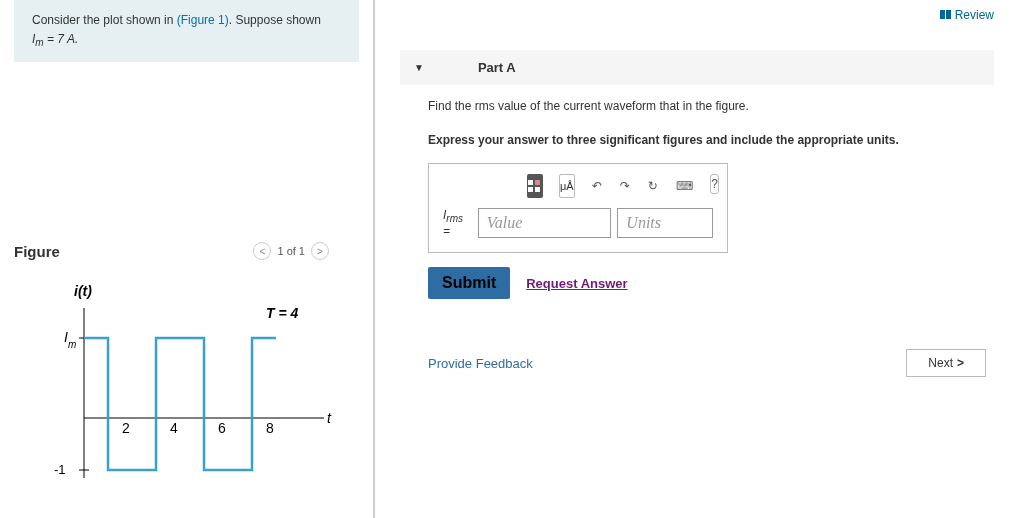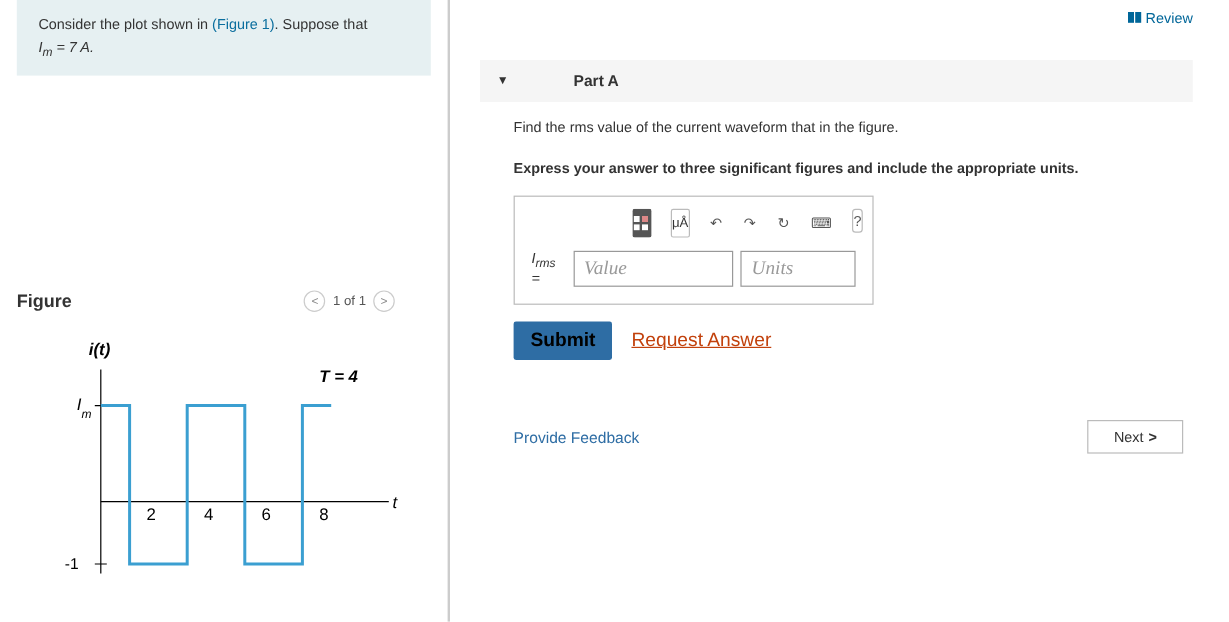--- a/index.html
+++ b/index.html
@@ -30,44 +30,44 @@
     .q-text { font-size: 12px; margin-bottom: 6px; }
     .q-direction { font-size: 12px; font-weight: bold; margin-bottom: 16px; margin-top: 20px; }
 
     .answer-cluster { border: 1px solid #bbb; padding: 10px 14px 14px 14px; display: inline-block; width: 300px; background:#fff; }
     .toolbar { display: flex; gap: 16px; align-items: flex-start; margin-bottom: 10px; margin-left: 60px; padding-left: 24px;}
     .tbtn { width: 26px; height: 24px; border: 1px solid transparent; background: transparent; display:flex; align-items:center; justify-content:center; font-size: 12px; color:#555; cursor: pointer;}
     .tbtn.dark { background: #555; color: #fff; border-radius: 2px; }
     .tbtn.outline { border: 1px solid #bbb; border-radius: 2px; color:#333; font-size:11px;}
     .tbtn.q { border:1px solid #bbb; border-radius:3px; width:22px; height:20px;}
 
-    .answer-row { display: flex; align-items: center; gap: 6px; }
+    .answer-row { display: flex; gap: 6px; }
     .irms-lbl { font-style: italic; font-size: 12px; }
     .field { border: 1px solid #999; height: 30px; padding: 4px 8px; font-family: Georgia, serif; font-style: italic; font-size: 16px; color: #999; display:flex; align-items:center;}
     .field.v { width: 140px; }
     .field.u { width: 100px; }
 
     .submit-row { margin-top: 14px; display: flex; align-items: center; gap: 16px; }
     .submit-btn { background: #2e6da4; color: #000000; border: none; padding: 7px 14px; font-size: 16px; font-weight: bold; cursor: pointer; border-radius: 2px;}
-    .req-link { color: #c2410c; text-decoration: underline; font-weight: normal; font-size: 16px; cursor: pointer; }
+    .req-link { color: #701a75; text-decoration: underline; font-weight: bold; font-size: 13px; cursor: pointer; }
 
     .feedback-row { margin-top: 50px; display:flex; justify-content:space-between; align-items:center; }
     .pf-link { color: #2e6da4; font-size: 13px; cursor:pointer; }
     .next-btn { border: 1px solid #bbb; background: #fff; padding: 6px 21px; font-size: 12px; color: #333; cursor:pointer; display:flex; align-items:center; gap:4px;}
 
     svg.plot { display:block; margin-left: 20px;}
   </style>
 </head>
 <body>
 
 <div class="container">
   <div class="left-col">
     <div class="problem-statement">
       <span>Consider the plot shown in </span>
-      <span class="fig-link">(Figure 1)</span><span>. Suppose that</span>
+      <span class="fig-link">(Figure 1)</span><span>. Suppose shown</span>
       <span class="eq"><i>I</i><sub>m</sub> = 7 A.</span>
     </div>
 
     <div class="figure-block">
       <div class="figure-header">
         <div class="figure-title">Figure</div>
         <div class="pager">
           <span class="nav-btn">&lt;</span>
           <span>1 of 1</span>
           <span class="nav-btn">&gt;</span>

